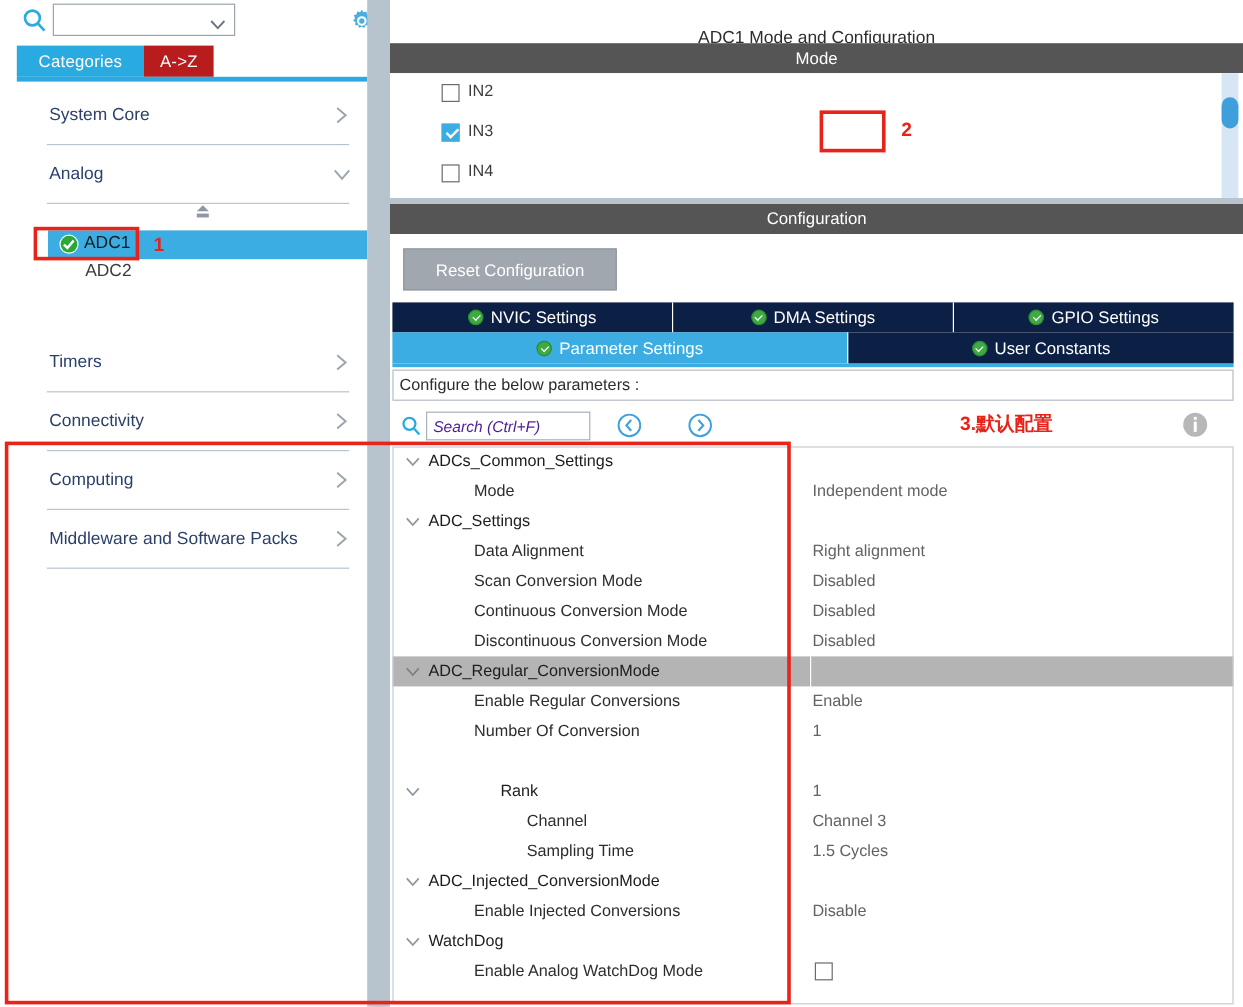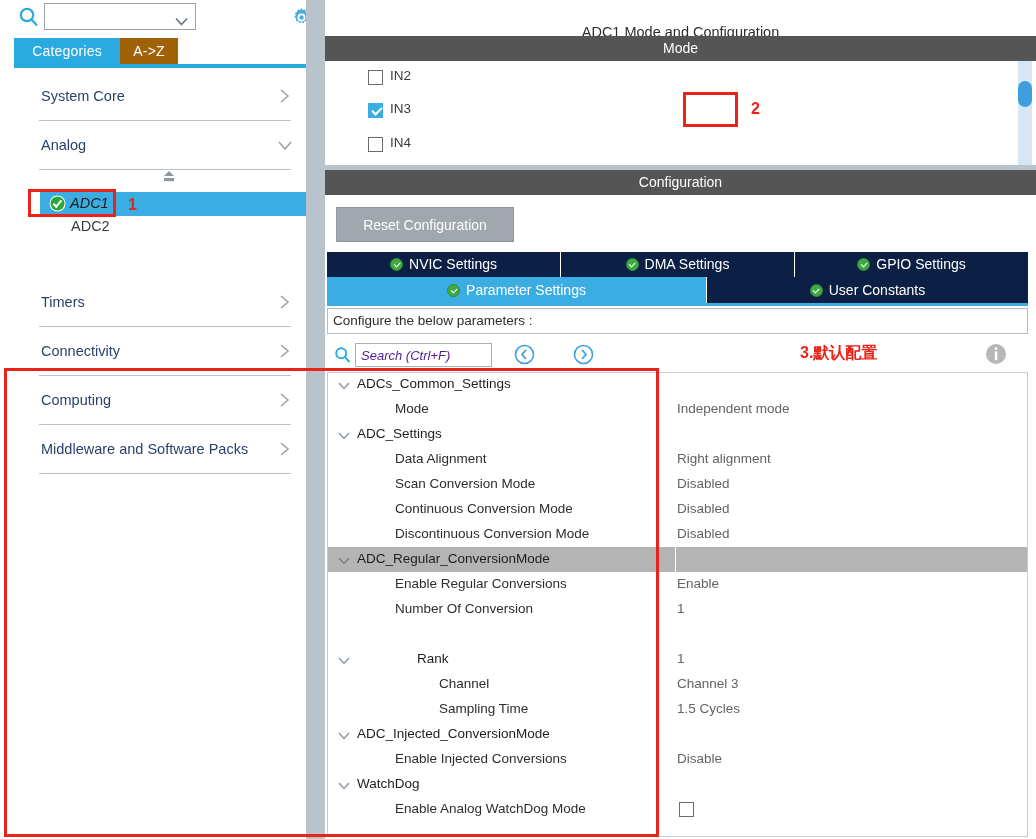--- a/index.html
+++ b/index.html
@@ -43,21 +43,21 @@
   }
   .cat-tab {
     position: absolute; top: 0; height: 26px; line-height: 26px;
     font-size: 14px; text-align: center; cursor: pointer;
     letter-spacing: .2px;
   }
   #tab-categories {
     left: 0; width: 106px; background: #29abe2; color: #ffffff;
   }
   #tab-az {
-    left: 106px; width: 58px; background: #a16207; color: #ffffff;
+    left: 106px; width: 58px; background: #b91c1c; color: #ffffff;
   }
   #tab-underline {
     position: absolute; left: 14px; top: 64px; width: 292px; height: 4px;
     background: #29abe2;
   }
 
   #cat-list {
     position: absolute; left: 25px; top: 72px; width: 281px; height: 700px;
     background: #fff;
   }
@@ -81,21 +81,20 @@
   #adc-group {
     position: absolute; left: 25px; top: 170px; width: 281px; height: 76px;
   }
   #scroll-up-glyph {
     position: absolute; left: 136px; top: 0px; width: 16px; height: 14px;
     color: #8d98a3; font-size: 13px; text-align: center;
   }
   #adc1-row {
     position: absolute; left: 15px; top: 22px; width: 266px; height: 24px;
     background: #3cade2;
-    font-style: italic;
   }
   #adc1-check {
     position: absolute; left: 9px; top: 3px; width: 17px; height: 17px;
   }
   #adc1-label {
     position: absolute; left: 30px; top: 3px;
     font-size: 14.5px; color: #1a1a1a;
   }
   #adc2-label {
     position: absolute; left: 46px; top: 48px;

